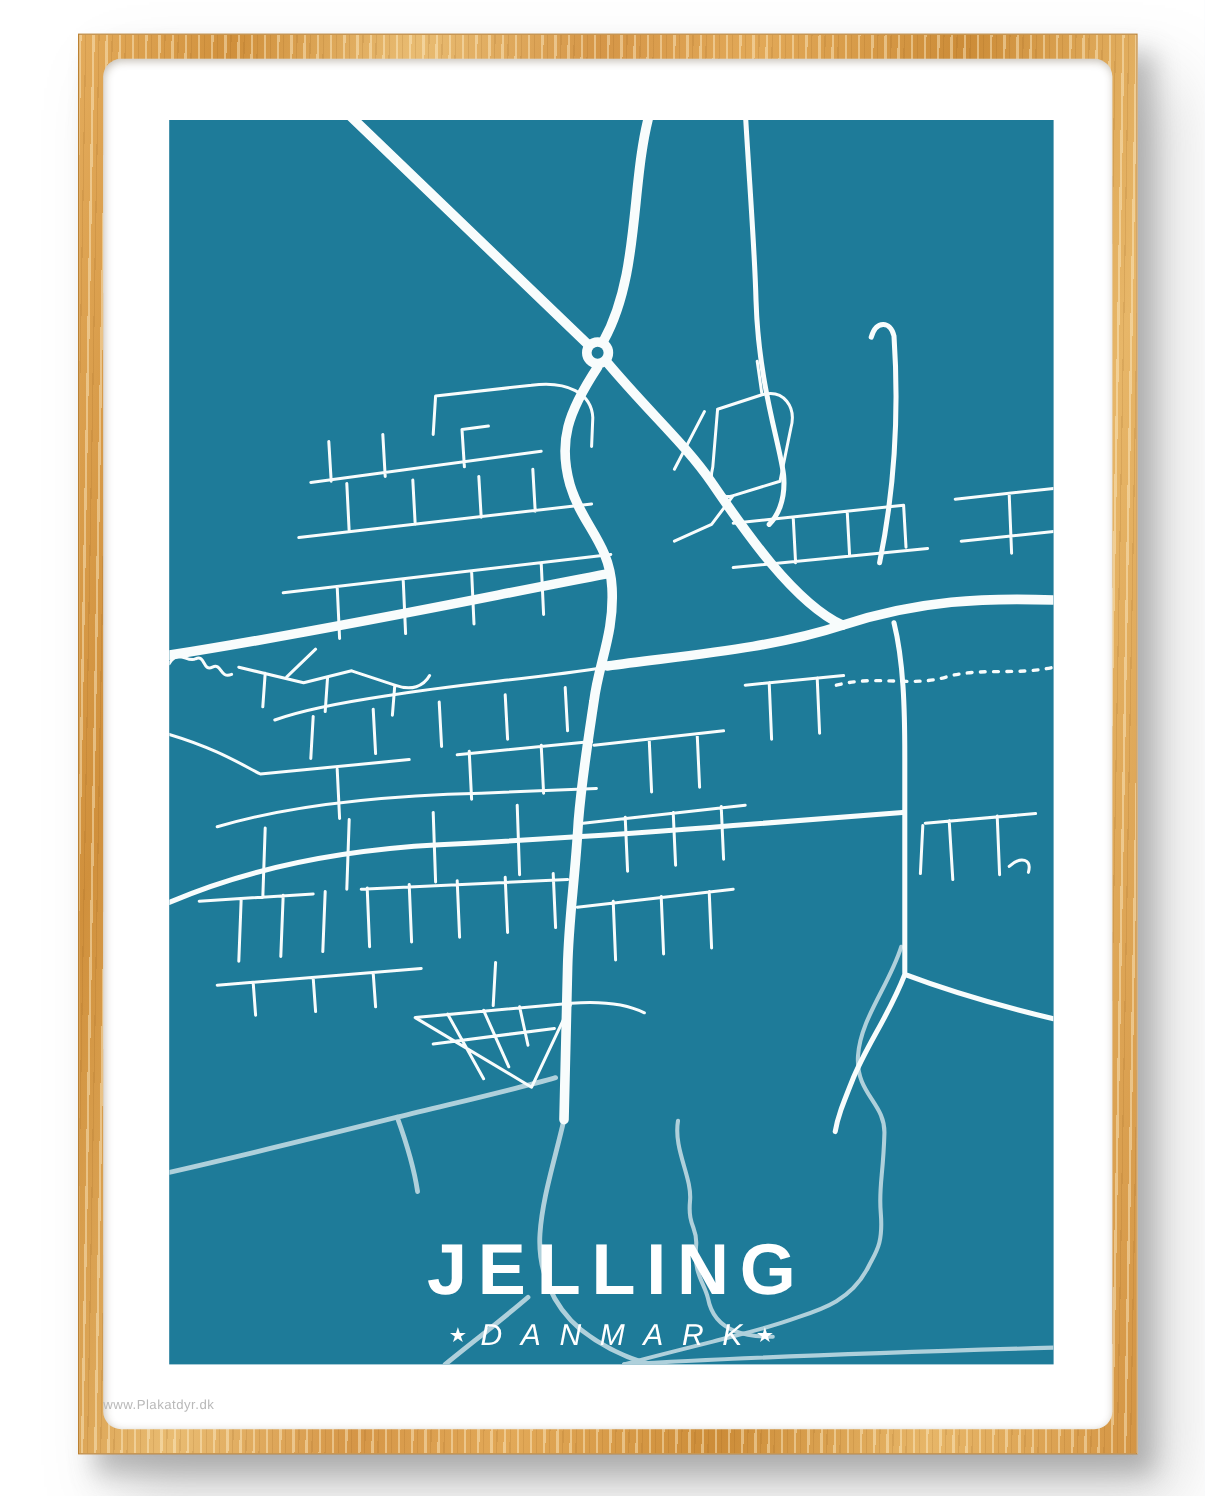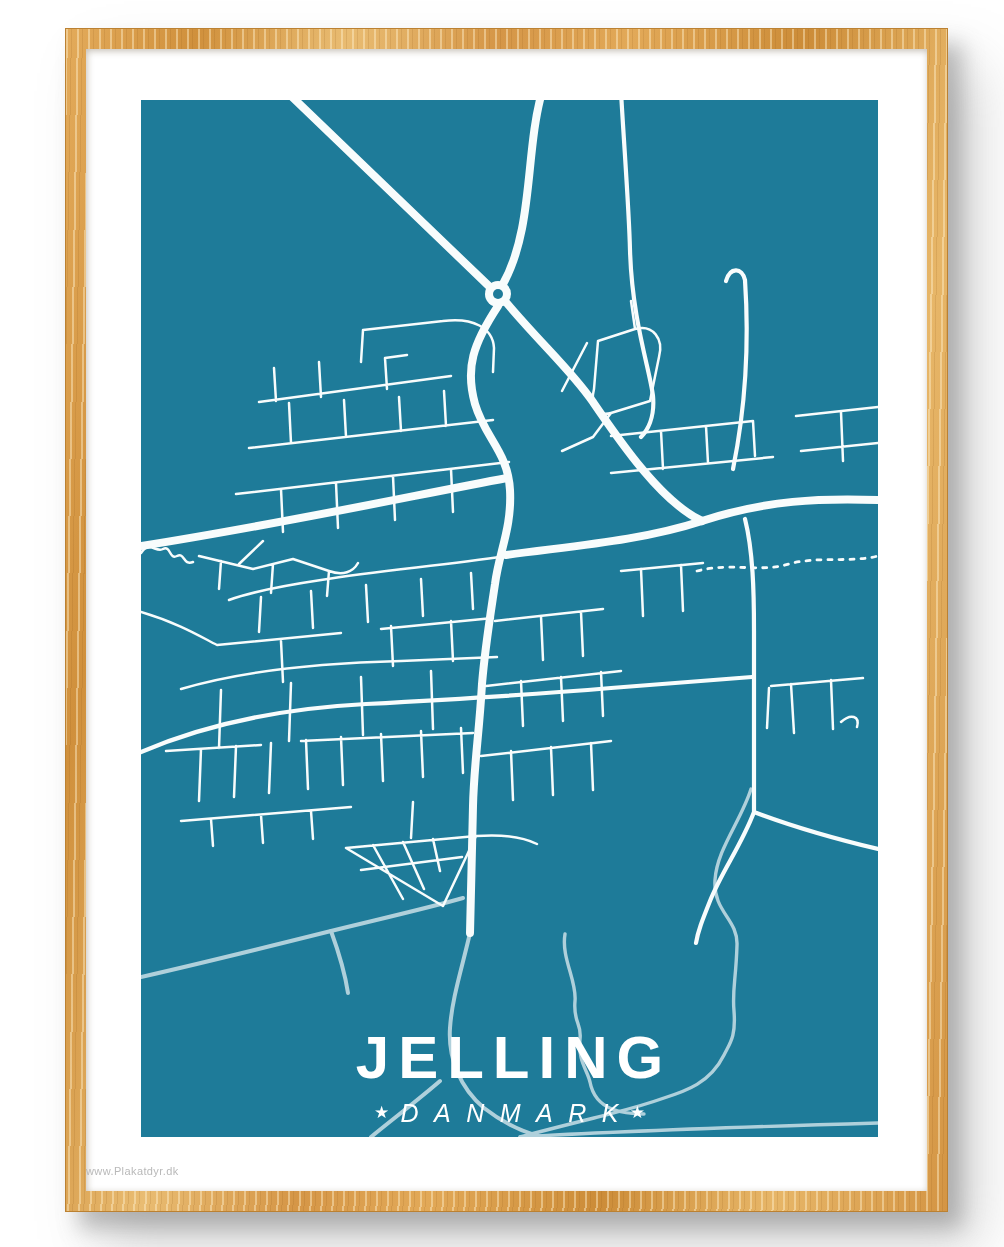--- a/index.html
+++ b/index.html
@@ -26,20 +26,21 @@
         rgba(140,85,20,.15) 5px 6px, rgba(255,255,255,0) 6px 11px),
       linear-gradient(100deg,#e3ab5b 0%,#d0903c 12%,#e9bc72 26%,#d59647 40%,
         #e2a958 52%,#cc8c38 68%,#e7b668 84%,#d49544 100%);
     border:1px solid #bb8132;
     box-shadow: 14px 16px 20px rgba(105,105,105,.40),
                 32px 36px 55px rgba(125,125,125,.30);
   }
   .mat{
     position:absolute;inset:20px;background:var(--mat);
     box-shadow: inset 1px 2px 7px rgba(60,40,10,.30);
+    border-radius: 15px;
   }
   .poster{
     position:absolute;left:55px;top:51px;width:737px;height:1037px;
     background:var(--poster-background);overflow:hidden;
   }
   .map-svg{position:absolute;left:0;top:0;width:737px;height:1037px;display:block;}
   .map-svg path{fill:none;stroke-linecap:round;stroke-linejoin:round;}
   .rM{stroke:var(--road);stroke-width:8;}
   .rm{stroke:var(--road);stroke-width:4.2;}
   .rs{stroke:var(--road);stroke-width:2.5;}

